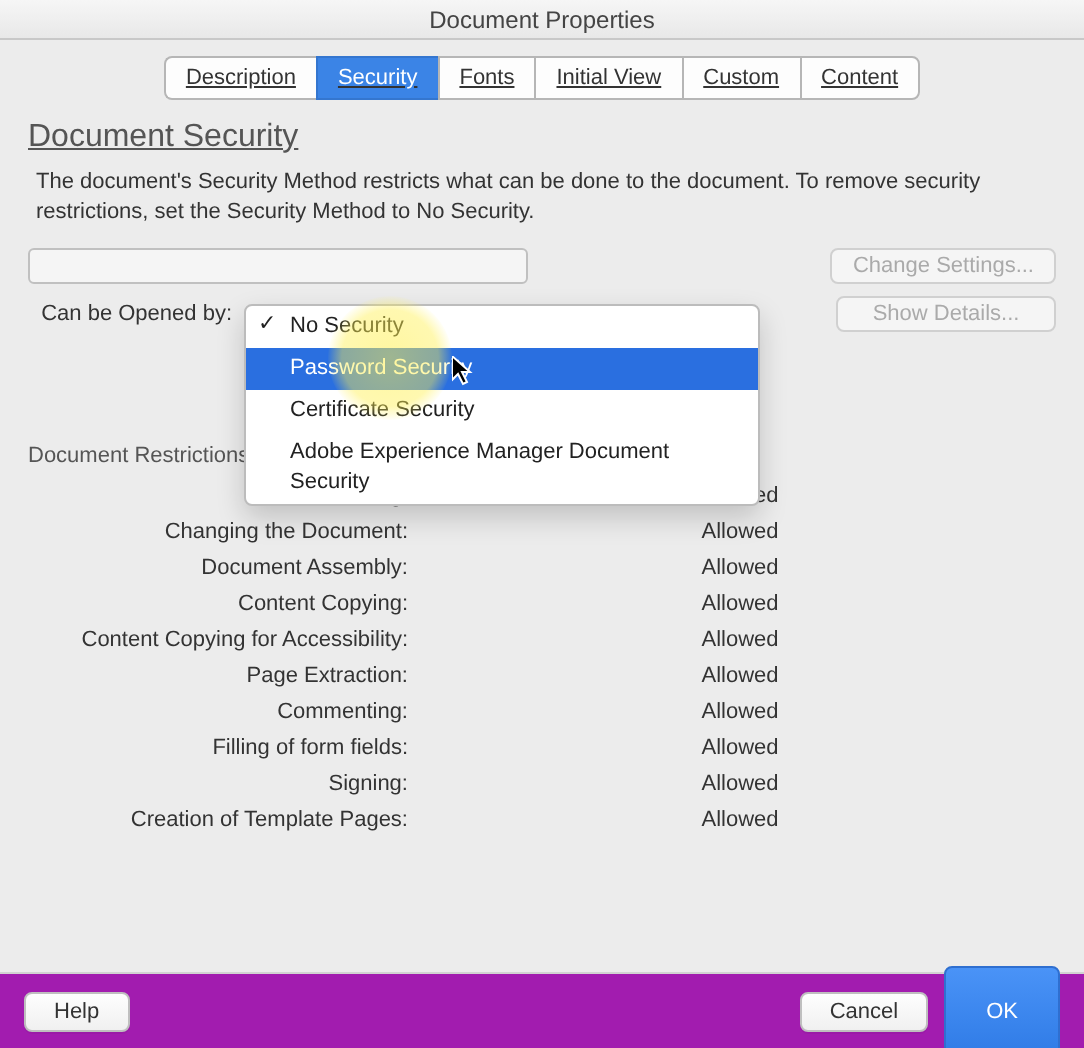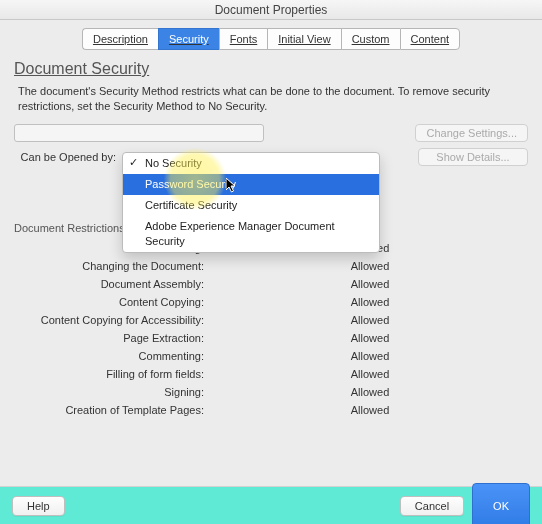--- a/index.html
+++ b/index.html
@@ -155,21 +155,21 @@
     column-gap: 8px;
     font-size: 11px;
   }
   .r-label { text-align: right; color: #333; }
   .r-value { text-align: center; color: #333; }
   .bottom-bar {
     position: absolute;
     left: 0; right: 0; bottom: 0;
     height: 38px;
     border-top: 1px solid #d2d2d2;
-    background: #5eead4;
+    background: #a21caf;
     display: flex;
     align-items: center;
     padding: 0 12px;
   }
   .btn {
     border: 1px solid #bfbfbf;
     background: linear-gradient(#fefefe,#f0f0f0);
     border-radius: 4px;
     padding: 3px 14px;
     font-size: 11px;

